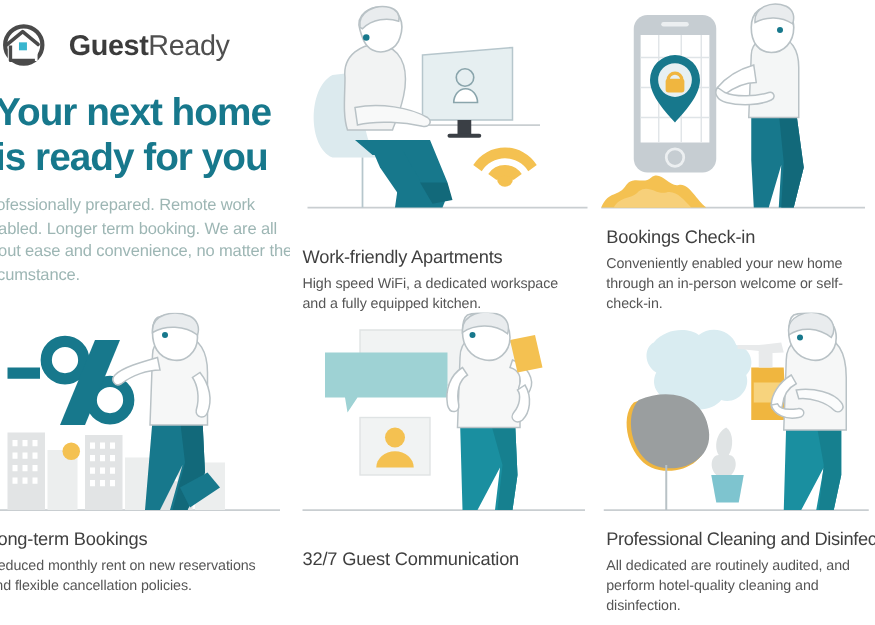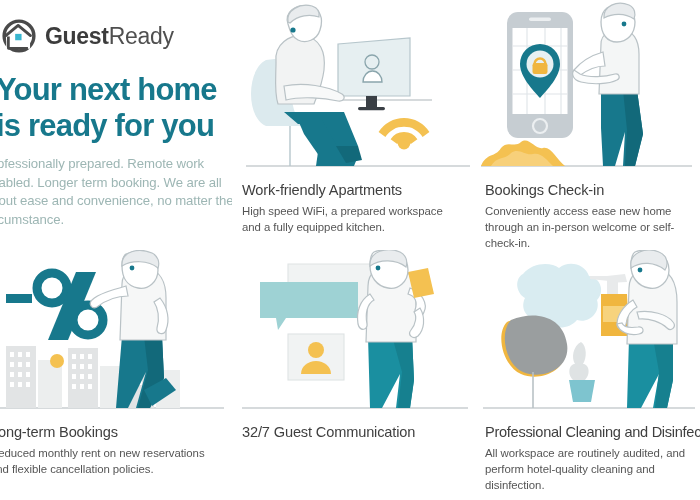--- a/index.html
+++ b/index.html
@@ -16,21 +16,21 @@
     position: absolute; inset: 0;
     display: grid;
     grid-template-columns: 232px 245px 223px;
     grid-template-rows: 250px 250px;
   }
   .cell { position: relative; overflow: hidden; }
 
   
   .hero { padding: 18px 14px 0 0; position: relative; }
   .logo-row {
-    display: flex; align-items: center; gap: 9px;
+    display: flex; align-items: center; gap: 19px;
     margin-left: 2px; height: 36px;
   }
   .logo-mark { width: 34px; height: 34px; flex: 0 0 34px; }
   .logo-text {
     font-size: 23px; letter-spacing: -0.3px; white-space: nowrap;
     color: #4a4a4a;
   }
   .logo-text b { font-weight: 700; color: #3c3c3c; }
   .logo-text span { font-weight: 400; color: #4f4f4f; }
 
@@ -56,21 +56,21 @@
 
   
   .feature { display: flex; flex-direction: column; }
   .art {
     position: relative;
     height: 178px;
     flex: 0 0 178px;
   }
   .art svg { display: block; width: 100%; height: 100%; }
   .ftext { padding: 4px 14px 0 8px; }
-  .feature.col-mid .ftext { padding-left: 10px; }
+  .feature.col-mid .ftext { padding-left: 10px; margin-top: 16px; }
   .feature.col-right .ftext { padding-left: 8px; padding-right: 0; }
   .ftitle {
     font-size: 14.6px;
     color: #3f3f3f;
     font-weight: 400;
     letter-spacing: -0.15px;
     white-space: nowrap;
     margin-bottom: 5px;
   }
   .fbody {
@@ -151,21 +151,21 @@
 
           <g fill="#f4c151">
             <circle cx="172" cy="143" r="6.4"></circle>
             <path d="M172 132 a16 16 0 0 1 13.4 7.2 l-6.6 4.8 a8.6 8.6 0 0 0 -13.6 0 l-6.6 -4.8 A16 16 0 0 1 172 132 Z"></path>
             <path d="M172 118 a30 30 0 0 1 25.4 14 l-6.8 4.9 a22 22 0 0 0 -37.2 0 l-6.8 -4.9 A30 30 0 0 1 172 118 Z"></path>
           </g>
         </svg>
       </div>
       <div class="ftext">
         <div class="ftitle">Work-friendly Apartments</div>
-        <div class="fbody">High speed WiFi, a prepared workspace and a fully equipped kitchen.</div>
+        <div class="fbody">High speed WiFi, a dedicated workspace and a fully equipped kitchen.</div>
       </div>
     </div>
 
     <div class="cell feature col-right cell-tr">
       <div class="art">
         <svg viewBox="0 0 223 178" xmlns="http://www.w3.org/2000/svg">
           <line x1="4" y1="166" x2="215" y2="166" stroke="#c9ced1" stroke-width="1.4"></line>
 
           <rect x="30" y="12" width="66" height="126" rx="11" fill="#c6cdd2"></rect>
           <rect x="35.5" y="28" width="55" height="86" fill="#ffffff"></rect>
@@ -197,21 +197,21 @@
           <path d="M126 52 C112 56 102 64 97 70 C94 74 98 78 102 76 C110 70 120 66 128 66 Z" fill="#ffffff" stroke="#b9c2c6" stroke-width="1.2"></path>
           <path d="M97 70 C94 74 96 80 104 82 C116 85 132 84 140 80 C144 78 142 73 138 74 C128 77 112 78 103 74 Z" fill="#fbfcfc" stroke="#b9c2c6" stroke-width="1.2"></path>
 
           <path d="M130 8 C142 2 158 8 158 22 C158 34 150 42 140 42 C130 42 124 34 124 22 C124 15 126 11 130 8 Z" fill="#ffffff" stroke="#b9c2c6" stroke-width="1.3"></path>
           <path d="M127 18 C126 6 140 0 152 5 C158 8 159 14 157 19 C148 13 136 13 127 18 Z" fill="#e9ecee" stroke="#b9c2c6" stroke-width="1.2"></path>
           <circle cx="147" cy="24" r="2.4" fill="#17788c"></circle>
         </svg>
       </div>
       <div class="ftext">
         <div class="ftitle">Bookings Check-in</div>
-        <div class="fbody">Conveniently access ease new home through an in-person welcome or self-check-in.</div>
+        <div class="fbody">Conveniently enabled your new home through an in-person welcome or self-check-in.</div>
       </div>
     </div>
 
     <div class="cell feature row2 cell-bl">
       <div class="art">
         <svg viewBox="0 0 256 168" xmlns="http://www.w3.org/2000/svg">
           <line x1="18" y1="158" x2="248" y2="158" stroke="#c9ced1" stroke-width="1.4"></line>
 
           <rect x="30" y="44" width="26" height="9" fill="#17788c"></rect>
           <circle cx="76" cy="38" r="15" fill="none" stroke="#17788c" stroke-width="9"></circle>
@@ -349,18 +349,18 @@
 
           <path d="M160 62 C174 60 190 64 196 72 C200 77 194 82 190 78 C184 72 172 68 162 69 Z" fill="#fbfcfc" stroke="#b9c2c6" stroke-width="1.2"></path>
 
           <path d="M158 2 C174 -4 192 4 192 20 C192 32 182 40 172 38 C160 36 154 26 154 16 C154 9 155 4 158 2 Z" fill="#ffffff" stroke="#b9c2c6" stroke-width="1.3"></path>
           <path d="M154 16 C152 4 168 -4 182 2 C190 5 192 14 188 20 C178 12 164 11 154 18 Z" fill="#e9ecee" stroke="#b9c2c6" stroke-width="1.2"></path>
           <circle cx="163" cy="20" r="2.4" fill="#17788c"></circle>
         </svg>
       </div>
       <div class="ftext">
         <div class="ftitle">Professional Cleaning and Disinfection</div>
-        <div class="fbody">All workspace are routinely audited, and perform hotel-quality cleaning and disinfection.</div>
+        <div class="fbody">All dedicated are routinely audited, and perform hotel-quality cleaning and disinfection.</div>
       </div>
     </div>
 
   </div>
 </div>
 
 </body></html>

